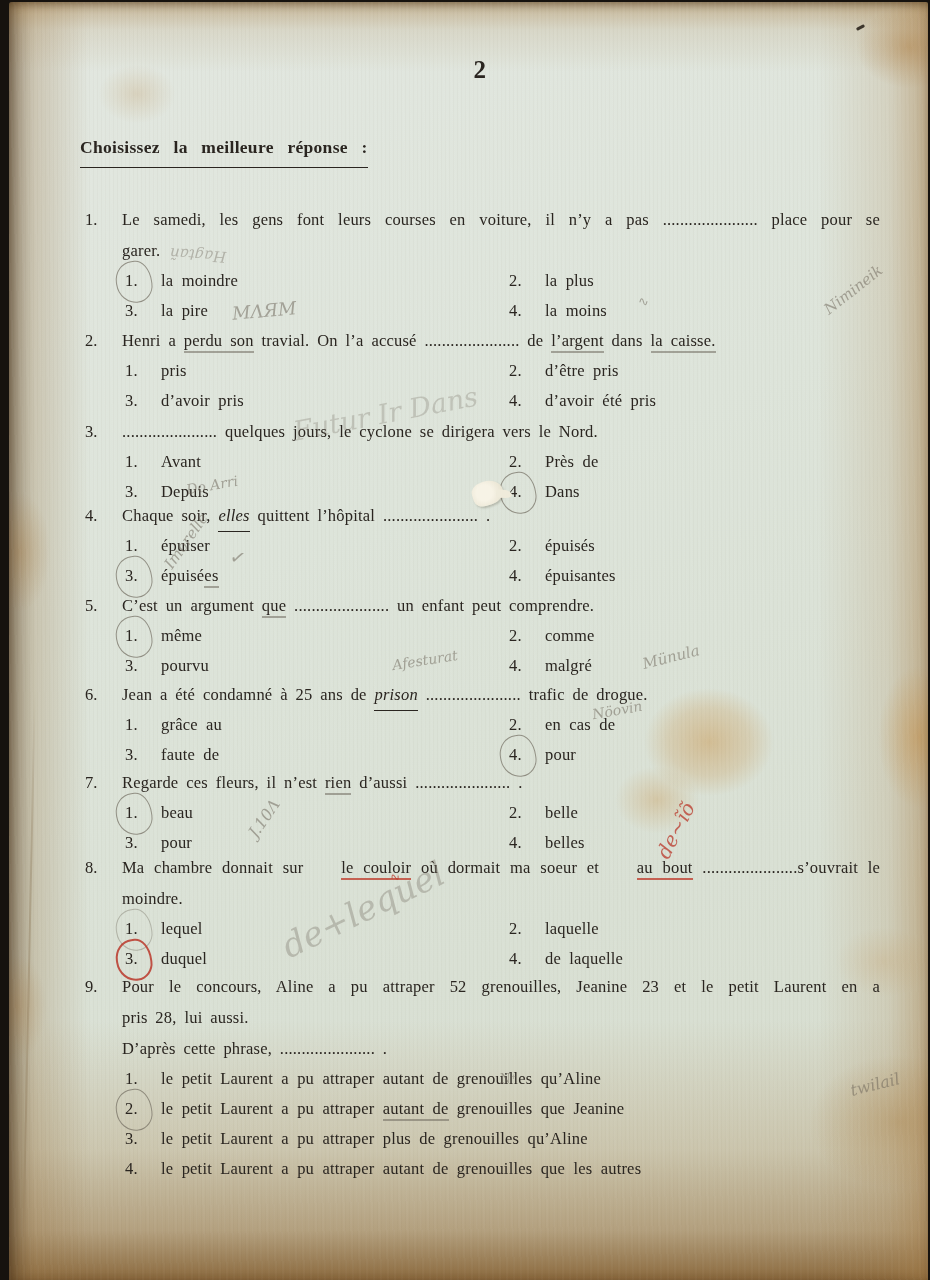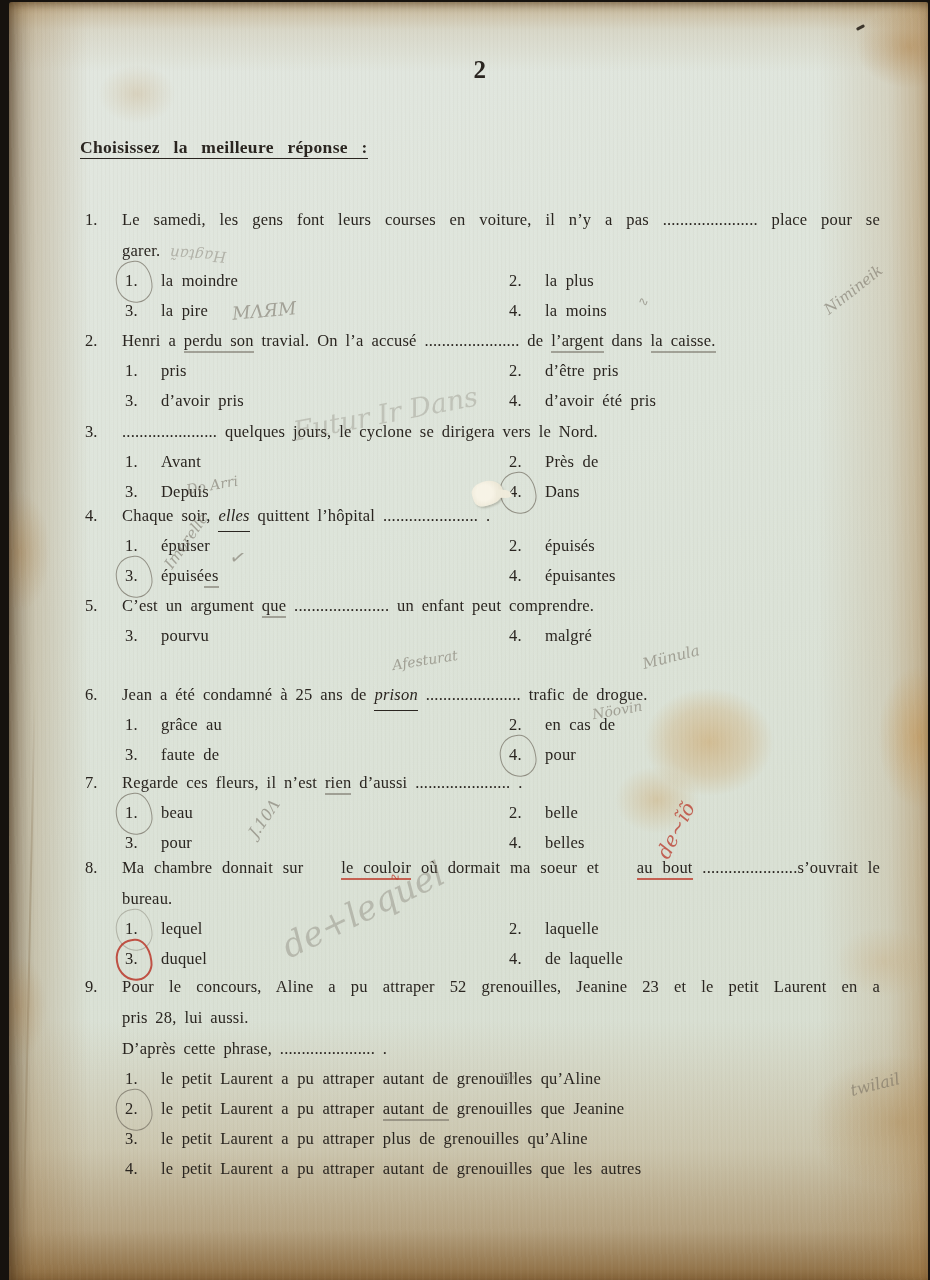--- a/index.html
+++ b/index.html
@@ -25,21 +25,21 @@
     box-shadow: inset 9px 0 14px -6px rgba(60,40,20,.55),
                 inset -6px 0 12px -6px rgba(90,60,30,.35),
                 inset 0 8px 10px -6px rgba(70,50,25,.45);}
   #paper::after{content:"";position:absolute;inset:0;pointer-events:none;
       background:repeating-linear-gradient(90deg, rgba(90,70,40,.03) 0 1px, transparent 1px 4px),
                  repeating-linear-gradient(88deg, rgba(255,255,255,.025) 0 2px, transparent 2px 7px);}
   
   .pageno{position:absolute;left:462px;top:56px;width:36px;text-align:center;
           font-size:25px;font-weight:bold;letter-spacing:.5px;}
   .title{position:absolute;left:80px;top:137px;font-size:17.5px;font-weight:bold;
-         letter-spacing:.3px;word-spacing:9px;border-bottom:1.7px solid #2a2520;padding-bottom:0;}
+         letter-spacing:.3px;word-spacing:9px;border-bottom:1.7px solid #2a2520;padding-bottom:9px;}
   .q-block{position:absolute;left:85px;width:795px;font-size:16.5px;}
   .qnum{position:absolute;left:0;top:0;line-height:31px;}
   .qlines{margin-left:37px;}
   .qline{height:31px;line-height:31px;white-space:nowrap;word-spacing:3.5px;letter-spacing:.2px;}
   .jline{white-space:normal;text-align:justify;text-align-last:justify;word-spacing:2px;}
   .optrow{position:relative;height:30px;line-height:30px;}
   .optcell{position:absolute;top:0;white-space:nowrap;word-spacing:4px;letter-spacing:.2px;}
   .optcell.c1{left:40px;} .optcell.c2{left:424px;} .optcell.full{left:40px;}
   .onum{display:inline-block;position:relative;min-width:20px;}
   .olabel{margin-left:16px;}
@@ -133,20 +133,24 @@
           <span class="optcell c1"><span class="onum" data-marked="pencil">3.</span><span class="olabel"><span class="seg">épuisé</span><span class="seg u-pencil">es</span></span></span>
           <span class="optcell c2"><span class="onum">4.</span><span class="olabel"><span class="seg">épuisantes</span></span></span>
         </div>
       </div>
       <div class="q-block" style="top: 590px;">
         <span class="qnum">5.</span>
         <div class="qlines">
           <div class="qline"><span class="seg">C’est un argument </span><span class="seg u-pencil">que</span><span class="seg"> ...................... un enfant peut comprendre.</span></div>
         </div>
         <div class="optrow">
+          <span class="optcell c1"><span class="onum" data-marked="pencil">1.</span><span class="olabel"><span class="seg">même</span></span></span>
+          <span class="optcell c2"><span class="onum">2.</span><span class="olabel"><span class="seg">comme</span></span></span>
+        </div>
+        <div class="optrow">
           <span class="optcell c1"><span class="onum">3.</span><span class="olabel"><span class="seg">pourvu</span></span></span>
           <span class="optcell c2"><span class="onum">4.</span><span class="olabel"><span class="seg">malgré</span></span></span>
         </div>
       </div>
       <div class="q-block" style="top: 679px;">
         <span class="qnum">6.</span>
         <div class="qlines">
           <div class="qline"><span class="seg">Jean a été condamné à 25 ans de </span><span class="seg u-print">prison</span><span class="seg"> ...................... trafic de drogue.</span></div>
         </div>
         <div class="optrow">
@@ -169,21 +173,21 @@
         </div>
         <div class="optrow">
           <span class="optcell c1"><span class="onum">3.</span><span class="olabel"><span class="seg">pour</span></span></span>
           <span class="optcell c2"><span class="onum">4.</span><span class="olabel"><span class="seg">belles</span></span></span>
         </div>
       </div>
       <div class="q-block" style="top: 852px;">
         <span class="qnum">8.</span>
         <div class="qlines">
           <div class="qline jline"><span class="seg">Ma chambre donnait sur </span><span class="seg u-red">le couloir</span><span class="seg"> où dormait ma soeur et </span><span class="seg u-red">au bout</span><span class="seg"> ......................s’ouvrait le</span></div>
-          <div class="qline"><span class="seg">bureau.</span></div>
+          <div class="qline"><span class="seg">moindre.</span></div>
         </div>
         <div class="optrow">
           <span class="optcell c1"><span class="onum" data-marked="pencil-faint">1.</span><span class="olabel"><span class="seg">lequel</span></span></span>
           <span class="optcell c2"><span class="onum">2.</span><span class="olabel"><span class="seg">laquelle</span></span></span>
         </div>
         <div class="optrow">
           <span class="optcell c1"><span class="onum" data-marked="red">3.</span><span class="olabel"><span class="seg">duquel</span></span></span>
           <span class="optcell c2"><span class="onum">4.</span><span class="olabel"><span class="seg">de laquelle</span></span></span>
         </div>
       </div>

